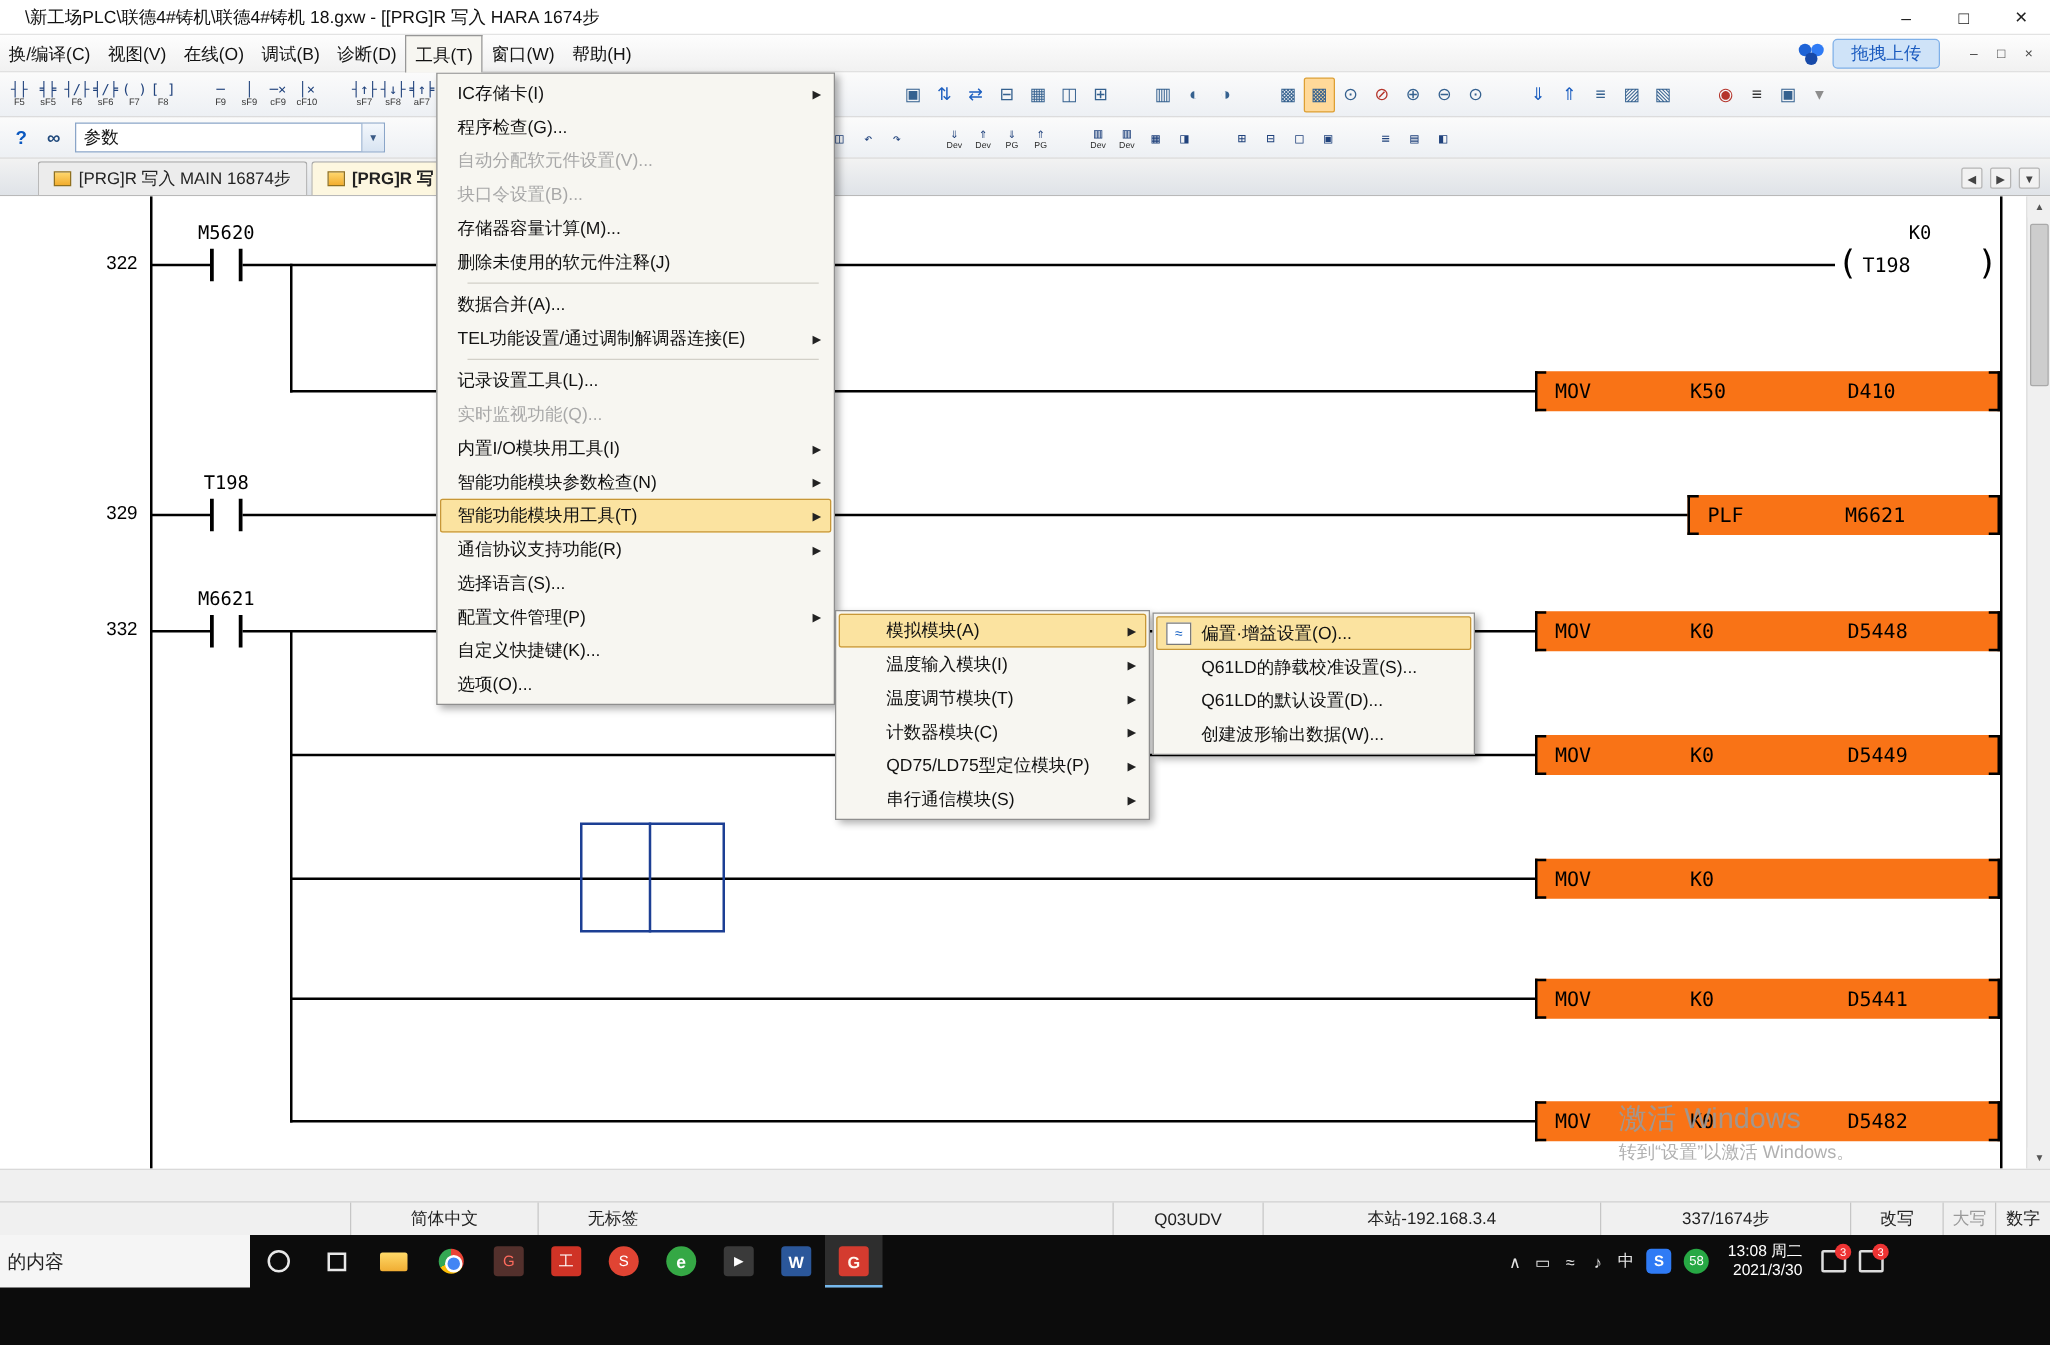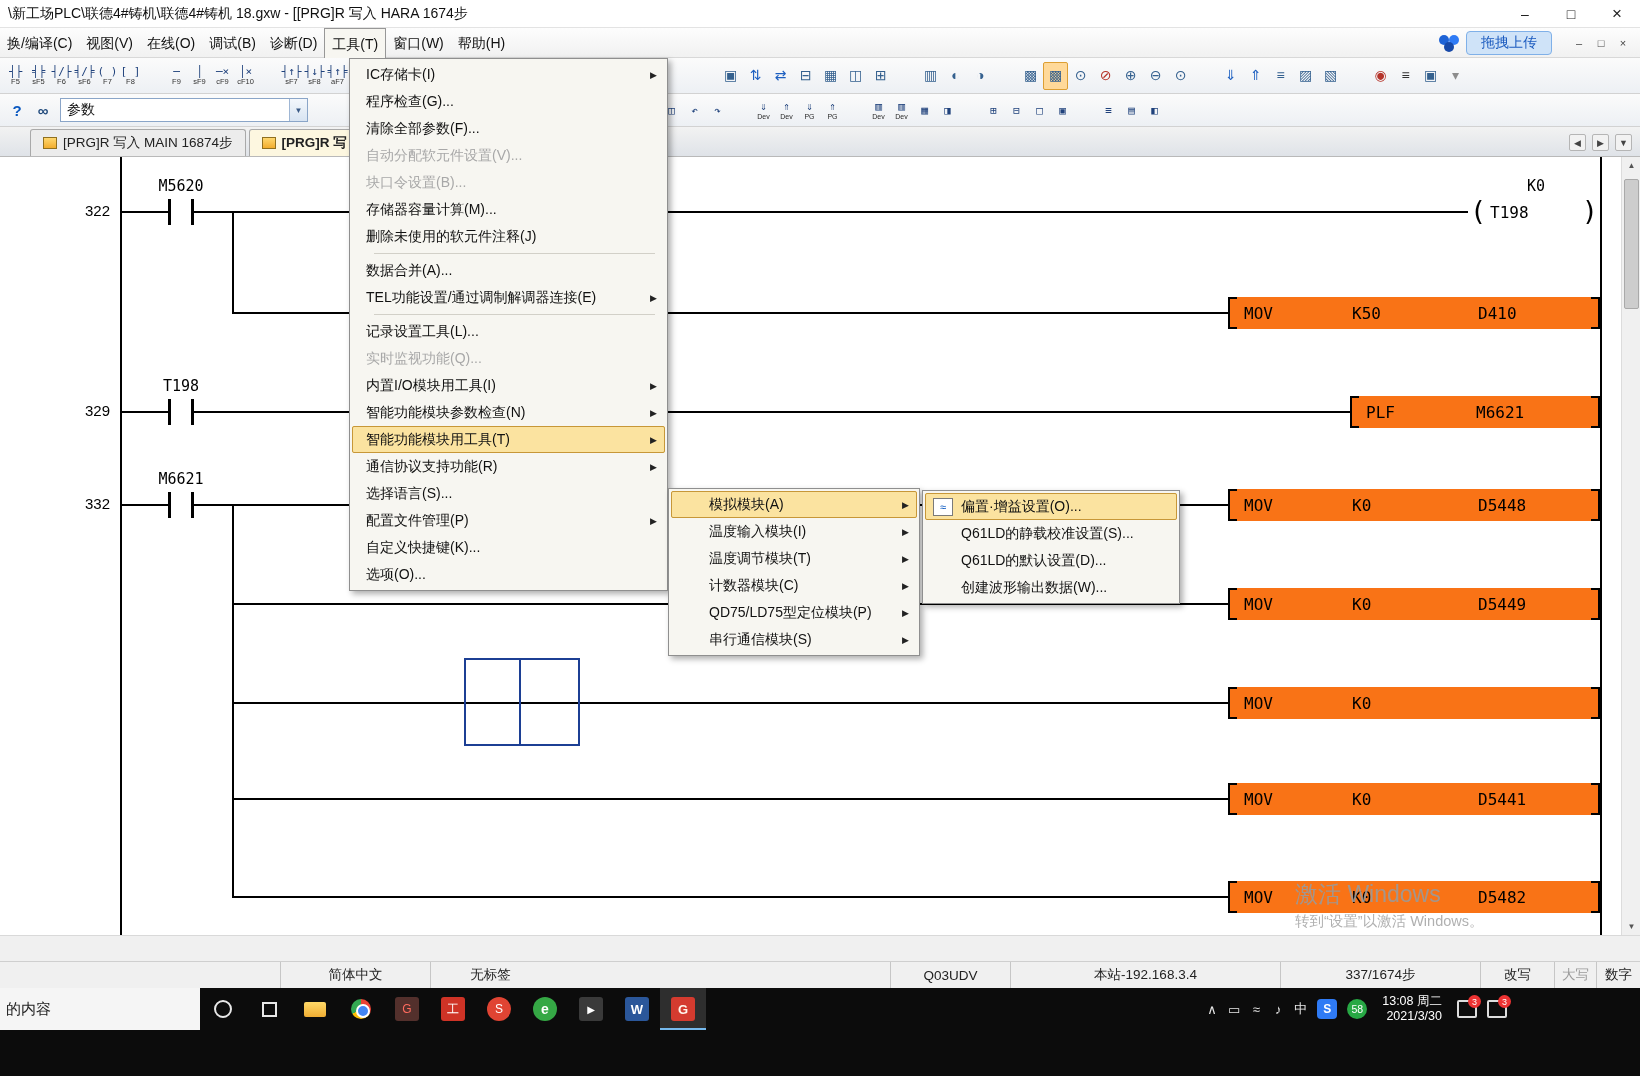--- a/index.html
+++ b/index.html
@@ -1,20 +1,20 @@
 <!DOCTYPE html>
 <html><head>
 <meta charset="utf-8">
 <style>
 *{margin:0;padding:0;box-sizing:border-box;}
 html,body{width:1640px;height:1076px;overflow:hidden;background:#fff;font-family:"Liberation Sans",sans-serif;}
 
 
 .titlebar{position:absolute;left:0;top:0;width:1640px;height:28px;background:#fff;border-bottom:1px solid #e3e3e3;display:flex;align-items:center;}
-.title-text{padding-left:8px;font-size:14px;color:#101010;white-space:nowrap;}
+.title-text{padding-left:20px;font-size:14px;color:#101010;white-space:nowrap;}
 .win-controls{margin-left:auto;display:flex;height:100%;}
 .win-btn{width:46px;display:flex;align-items:center;justify-content:center;font-size:14px;color:#222;}
 .win-btn.close-b{font-size:17px;}
 
 
 .menubar{position:absolute;left:0;top:28px;width:1640px;height:30px;background:linear-gradient(#fdfdfd,#f1f1f1);border-bottom:1px solid #d8d8d8;display:flex;align-items:center;}
 .mb-item{padding:0 7px;height:30px;line-height:30px;font-size:14px;color:#111;white-space:nowrap;}
 .mb-item.open{background:#f7f6f1;border:1px solid #979797;border-bottom:none;position:relative;z-index:101;}
 .mb-spacer{flex:1;}
 .upload-wrap{display:flex;align-items:center;margin-right:16px;}
@@ -553,24 +553,20 @@
 
 <div class="menu menu-tools">
   <div class="menu-item">
       <span class="mi-label">IC存储卡(I)</span>
       <span class="mi-arrow">▶</span>
     </div>
     <div class="menu-item">
       <span class="mi-label">程序检查(G)...</span>
       <span class="mi-arrow"></span>
     </div>
-    <div class="menu-item">
-      <span class="mi-label">清除全部参数(F)...</span>
-      <span class="mi-arrow"></span>
-    </div>
     <div class="menu-item disabled">
       <span class="mi-label">自动分配软元件设置(V)...</span>
       <span class="mi-arrow"></span>
     </div>
     <div class="menu-item disabled">
       <span class="mi-label">块口令设置(B)...</span>
       <span class="mi-arrow"></span>
     </div>
     <div class="menu-item">
       <span class="mi-label">存储器容量计算(M)...</span>

